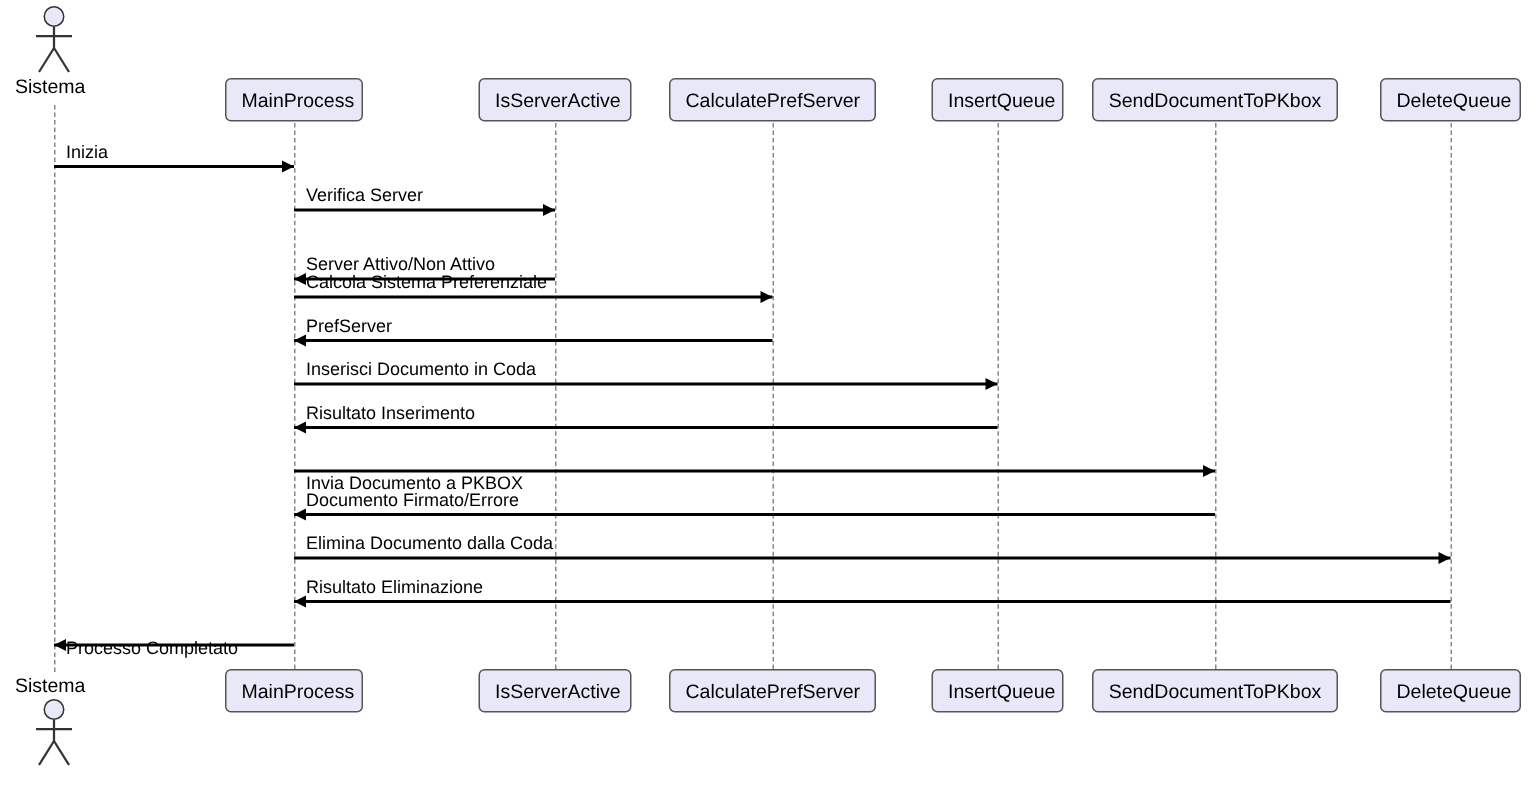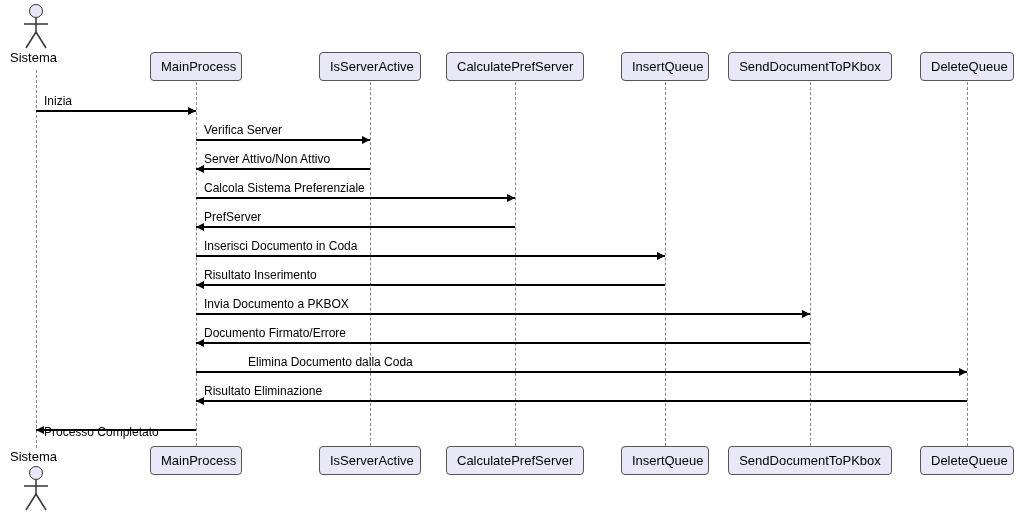--- a/index.html
+++ b/index.html
@@ -121,21 +121,21 @@
     <div class="msg" style="left: 36px; top: 96px; width: 160px;">
       <div class="msg-line" style="left: 0px; width: 160px;"></div>
       <div class="msg-text" style="left: 8px;">Inizia</div>
       <div class="arrow-r" style="left: 152px;"></div>
     </div>
     <div class="msg" style="left: 196px; top: 125px; width: 174px;">
       <div class="msg-line" style="left: 0px; width: 174px;"></div>
       <div class="msg-text" style="left: 8px;">Verifica Server</div>
       <div class="arrow-r" style="left: 166px;"></div>
     </div>
-    <div class="msg" style="left: 196px; top: 154px; width: 174px;">
+    <div class="msg" style="left: 196px; top: 171px; width: 174px;">
       <div class="msg-line" style="left: 0px; width: 174px;"></div>
       <div class="msg-text" style="left: 8px;">Server Attivo/Non Attivo</div>
       <div class="arrow-l" style="left: 0px;"></div>
     </div>
     <div class="msg" style="left: 196px; top: 183px; width: 319px;">
       <div class="msg-line" style="left: 0px; width: 319px;"></div>
       <div class="msg-text" style="left: 8px;">Calcola Sistema Preferenziale</div>
       <div class="arrow-r" style="left: 311px;"></div>
     </div>
     <div class="msg" style="left: 196px; top: 212px; width: 319px;">
@@ -148,31 +148,31 @@
       <div class="msg-text" style="left: 8px;">Inserisci Documento in Coda</div>
       <div class="arrow-r" style="left: 461px;"></div>
     </div>
     <div class="msg" style="left: 196px; top: 270px; width: 469px; padding-left: 20px;">
       <div class="msg-line" style="left: 0px; width: 469px;"></div>
       <div class="msg-text" style="left: 8px;">Risultato Inserimento</div>
       <div class="arrow-l" style="left: 0px;"></div>
     </div>
     <div class="msg" style="left: 196px; top: 299px; width: 614px;">
       <div class="msg-line" style="left: 0px; width: 614px;"></div>
-      <div class="msg-text" style="left: 8px;">Invia Documento a PKBOX</div>
+      <div class="msg-text" style="left: 8px; margin-top: 18px;">Invia Documento a PKBOX</div>
       <div class="arrow-r" style="left: 606px;"></div>
     </div>
     <div class="msg" style="left: 196px; top: 328px; width: 614px;">
       <div class="msg-line" style="left: 0px; width: 614px;"></div>
       <div class="msg-text" style="left: 8px;">Documento Firmato/Errore</div>
       <div class="arrow-l" style="left: 0px;"></div>
     </div>
     <div class="msg" style="left: 196px; top: 357px; width: 771px;">
       <div class="msg-line" style="left: 0px; width: 771px;"></div>
-      <div class="msg-text" style="left: 8px; margin-left: 44px;">Elimina Documento dalla Coda</div>
+      <div class="msg-text" style="left: 8px;">Elimina Documento dalla Coda</div>
       <div class="arrow-r" style="left: 763px;"></div>
     </div>
     <div class="msg" style="left: 196px; top: 386px; width: 771px;">
       <div class="msg-line" style="left: 0px; width: 771px;"></div>
       <div class="msg-text" style="left: 8px;">Risultato Eliminazione</div>
       <div class="arrow-l" style="left: 0px;"></div>
     </div>
     <div class="msg" style="left: 36px; top: 415px; width: 160px;">
       <div class="msg-line" style="left: 0px; width: 160px;"></div>
       <div class="msg-text" style="left: 8px; margin-top: 12px;">Processo Completato</div>

